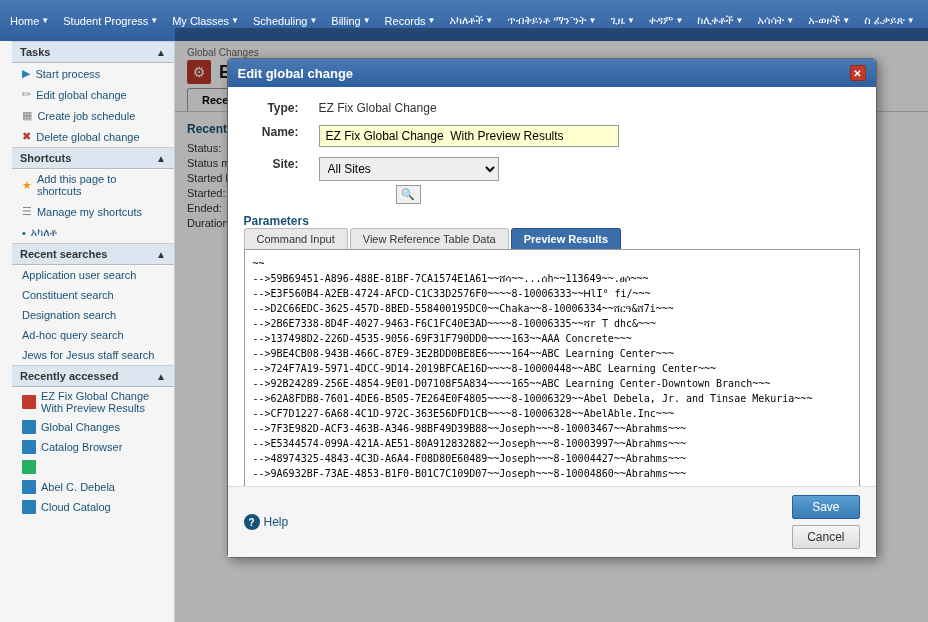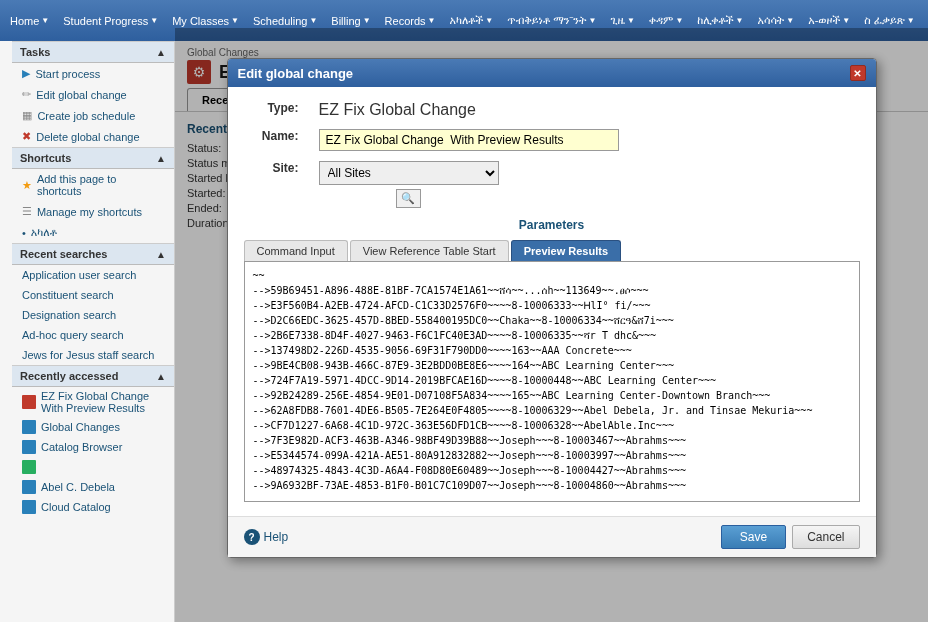--- a/index.html
+++ b/index.html
@@ -207,21 +207,21 @@
       gap: 20px;
     }
     .form-label {
       width: 55px;
       font-size: 12px;
       font-weight: bold;
       color: #333;
       text-align: right;
     }
     .form-value {
-      font-size: 16px;
+      font-size: 12px;
       color: #333;
     }
     .form-input {
       border: 1px solid #999;
       padding: 3px 6px;
       font-size: 12px;
       width: 300px;
       background: #ffffd0;
     }
     .form-select-row {
@@ -240,22 +240,20 @@
       border: 1px solid #999;
       background: #f0f0f0;
       padding: 2px 5px;
       cursor: pointer;
       font-size: 11px;
     }
     .params-label {
       font-size: 12px;
       font-weight: bold;
       color: #1a5276;
-      margin-bottom: 8px;
-      text-align: center;
     }
 
     
     .inner-tabs {
       display: flex;
       gap: 2px;
       margin-bottom: 0;
       border-bottom: 1px solid #999;
       align-items: flex-end;
     }
@@ -312,21 +310,21 @@
       height: 16px;
       background: #1a5276;
       color: #fff;
       border-radius: 50%;
       display: flex;
       align-items: center;
       justify-content: center;
       font-size: 10px;
       font-weight: bold;
     }
-    .footer-btns { display: flex; gap: 6px; }
+    .footer-btns { display: flex; gap: 6px; flex-direction: column; }
     .btn-save {
       background: linear-gradient(to bottom, #5a9fd4, #3a7db5);
       color: #fff;
       border: 1px solid #2a5f9e;
       padding: 4px 18px;
       font-size: 12px;
       cursor: pointer;
       border-radius: 2px;
     }
     .btn-cancel {
@@ -535,21 +533,21 @@
             <option>All Sites</option>
           </select>
           <button class="search-btn">🔍</button>
         </div>
       </div>
 
       <div class="params-label">Parameters</div>
 
       <div class="inner-tabs">
         <div class="inner-tab">Command Input</div>
-        <div class="inner-tab">View Reference Table Start</div>
+        <div class="inner-tab">View Reference Table Data</div>
         <div class="inner-tab active">Preview Results</div>
       </div>
 
       <div class="preview-area">
         <div>~~</div>
         <div>--&gt;59B69451-A896-488E-81BF-7CA1574E1A61~~ሸሳ~~...ሰh~~113649~~.ፀሶ~~~</div>
         <div>--&gt;E3F560B4-A2EB-4724-AFCD-C1C33D2576F0~~~~8-10006333~~ᎻlI° fi/~~~</div>
         <div>--&gt;D2C66EDC-3625-457D-8BED-558400195DC0~~Chaka~~8-10006334~~ሸርዓ&amp;ሸ7i~~~</div>
         <div>--&gt;2B6E7338-8D4F-4027-9463-F6C1FC40E3AD~~~~8-10006335~~ሻr T dhc&amp;~~~</div>
         <div>--&gt;137498D2-226D-4535-9056-69F31F790DD0~~~~163~~AAA Concrete~~~</div>

